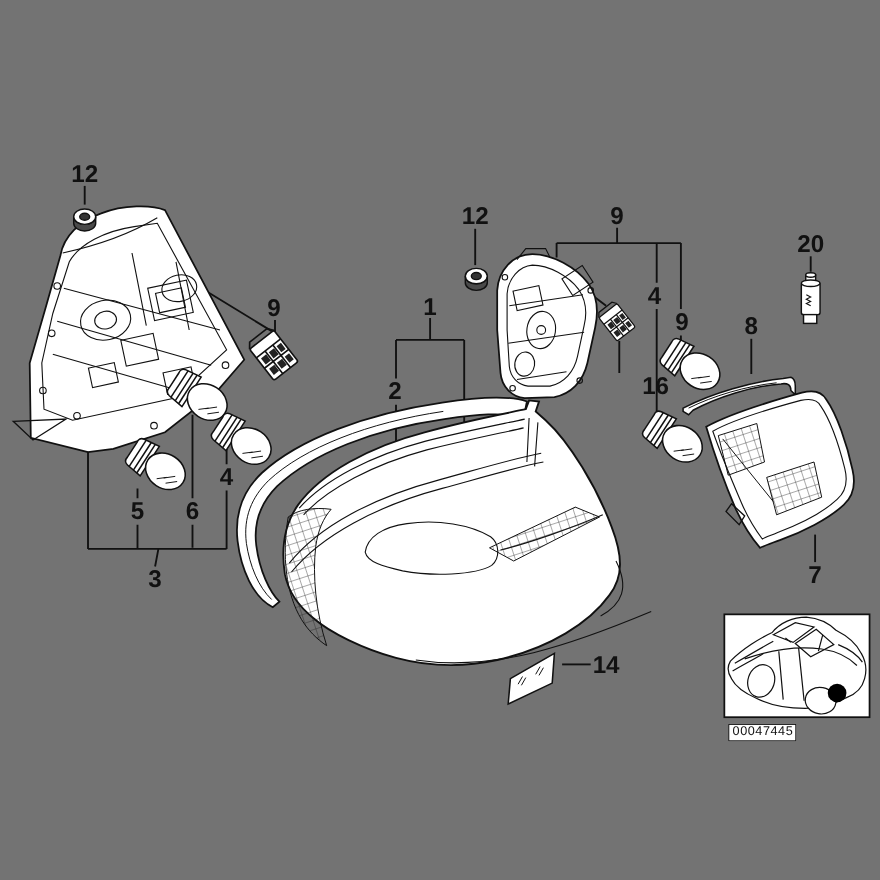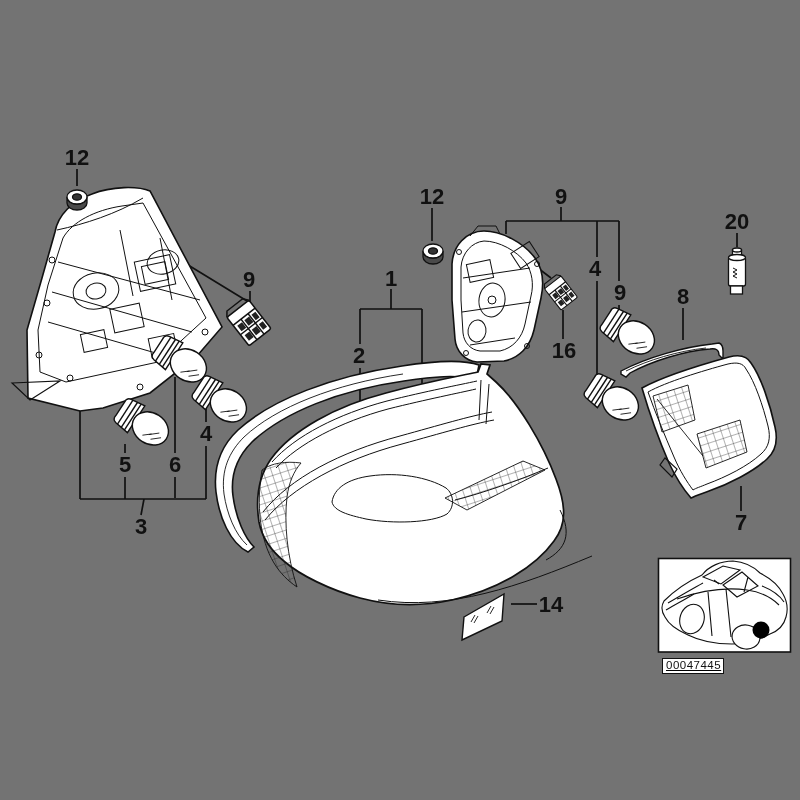--- a/index.html
+++ b/index.html
@@ -3,21 +3,21 @@
 <meta charset="utf-8">
 <style>
   html,body{margin:0;padding:0;background:#fff;}
   .stage{position:relative;width:800px;height:800px;background:#737373;overflow:hidden;
          font-family:"Liberation Sans", sans-serif;padding-left:44px;}
   .stage svg{position:absolute;left:0;top:0;}
   .callout{position:absolute;transform:translate(-50%,-50%);
            font:bold 22px/1 "Liberation Sans", sans-serif;color:#111;
            letter-spacing:0px;white-space:nowrap;}
   .plate-box{position:absolute;left:662px;top:658px;width:60px;height:14px;
-             border:1.4px solid #111;background:#fff;display:flex;align-items:center;text-decoration:underline;}
+             border:1.4px solid #111;background:#fff;display:flex;align-items:center;}
   .plate-box span{font:11.5px/1 "Liberation Sans", sans-serif;color:#111;padding-left:3px;
                   letter-spacing:0.5px;}
 </style>
 </head>
 <body>
 
 <div class="stage">
 
 <svg width="800" height="800" viewBox="0 0 800 800">
   <defs>
@@ -213,21 +213,21 @@
 </svg>
 
 <div class="callout" style="left:77px;top:158px">12</div>
 <div class="callout" style="left:249px;top:280px">9</div>
 <div class="callout" style="left:391px;top:279px">1</div>
 <div class="callout" style="left:359px;top:356px">2</div>
 <div class="callout" style="left:432px;top:197px">12</div>
 <div class="callout" style="left:561px;top:197px">9</div>
 <div class="callout" style="left:595px;top:269px">4</div>
 <div class="callout" style="left:620px;top:293px">9</div>
-<div class="callout" style="left:564px;top:351px">16</div>
+<div class="callout" style="left:596px;top:351px">16</div>
 <div class="callout" style="left:683px;top:297px">8</div>
 <div class="callout" style="left:737px;top:222px">20</div>
 <div class="callout" style="left:206px;top:434px">4</div>
 <div class="callout" style="left:125px;top:465px">5</div>
 <div class="callout" style="left:175px;top:465px">6</div>
 <div class="callout" style="left:141px;top:527px">3</div>
 <div class="callout" style="left:551px;top:605px">14</div>
 <div class="callout" style="left:741px;top:523px">7</div>
 
 <div class="plate-box">

